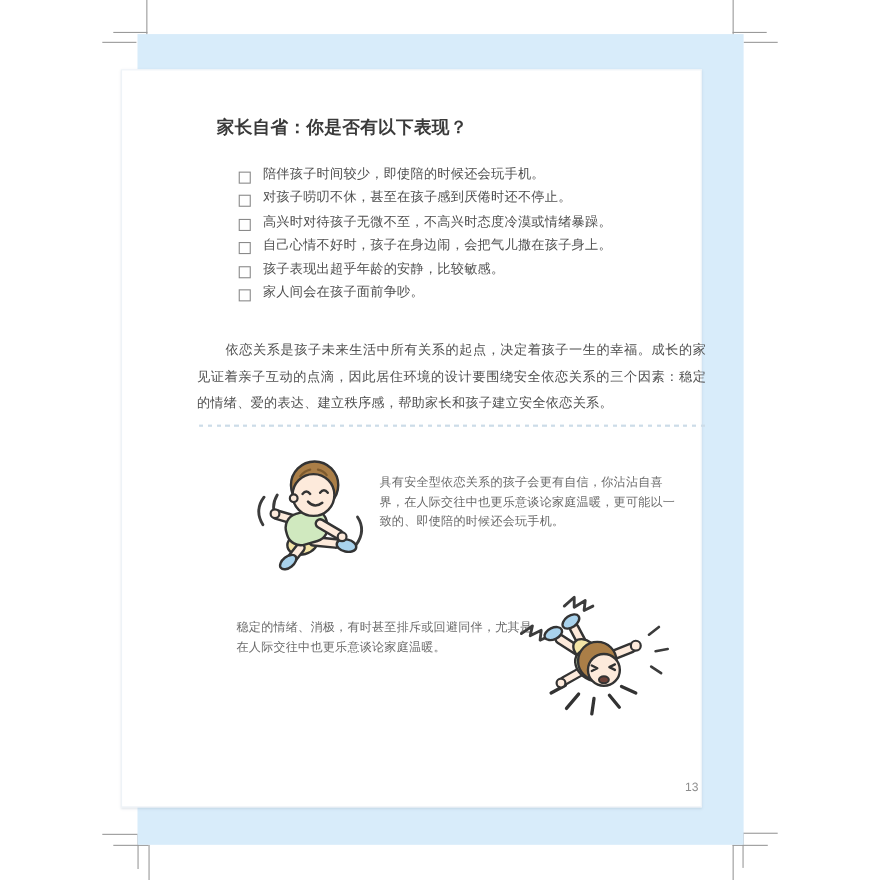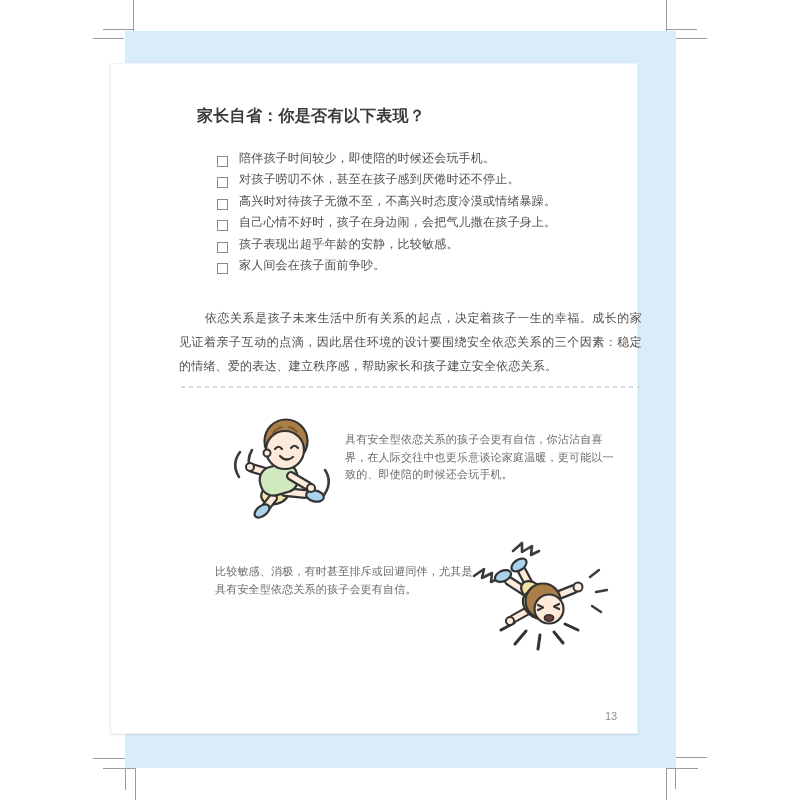--- a/index.html
+++ b/index.html
@@ -40,21 +40,21 @@
   .dashline{
     position:absolute;left:70px;top:322px;width:460px;height:2px;
     background:repeating-linear-gradient(90deg,var(--dash_line,#ccdce8) 0 4px,transparent 4px 8px);
   }
   .illo{position:absolute;}
   .cap{
     position:absolute;font-size:11px;line-height:17.5px;letter-spacing:.2px;
     color:var(--caption_text,#6a6a6a);white-space:nowrap;
   }
   .pagenum{
-    position:absolute;left:494px;top:646px;width:30px;text-align:left;
+    position:absolute;left:494px;top:646px;width:30px;text-align:right;
     font-size:11px;color:var(--pagenum_text,#8d8d8d);
   }
 </style>
 </head>
 <body style="--paper_blue: #d8ecfa; --heading_text: #3a3a3a; --body_text: #4f4f4f; --caption_text: #6a6a6a; --pagenum_text: #8d8d8d; --dash_line: #ccdce8; --crop_mark: #9a9a9a;">
 
 <div class="crop" style="left:133px;top:0;width:1px;height:38px"></div>
 <div class="crop" style="left:103px;top:29px;width:31px;height:1px"></div>
 <div class="crop" style="left:93px;top:38px;width:31px;height:1px"></div>
 <div class="crop" style="left:666px;top:0;width:1px;height:38px"></div>
@@ -134,22 +134,22 @@
     <path d="M57,46 q6,6.5 13,1" stroke="#333" stroke-width="2.2" fill="none" stroke-linecap="round"></path>
   </svg>
 
   <div class="cap" style="left:234px;top:367px">
     <div>具有安全型依恋关系的孩子会更有自信，你沾沾自喜</div>
     <div>界，在人际交往中也更乐意谈论家庭温暖，更可能以一</div>
     <div>致的、即使陪的时候还会玩手机。</div>
   </div>
 
   <div class="cap" style="left:104px;top:499px">
-    <div>比较敏感、消极，有时甚至排斥或回避同伴，尤其是</div>
-    <div>具有安全型依恋关系的孩子会更有自信。</div>
+    <div>稳定的情绪、消极，有时甚至排斥或回避同伴，尤其是</div>
+    <div>在人际交往中也更乐意谈论家庭温暖。</div>
   </div>
 
   <svg class="illo" style="left:358px;top:470px" width="142" height="126" viewBox="0 0 142 126">
     <g fill="none" stroke="#3c3c3c" stroke-width="2.6" stroke-linejoin="round" stroke-linecap="round">
       <path d="M5,42 l10,-7 -2,9 10,-5 -1,9 9,-4"></path>
       <path d="M44,17 l9,-8 0,9 10,-6 -1,9 8,-4"></path>
     </g>
     <g fill="none" stroke="#3c3c3c" stroke-width="2.4" stroke-linecap="round">
       <path d="M121,43 l9,-7"></path>
       <path d="M127,58 l11,-2"></path>

